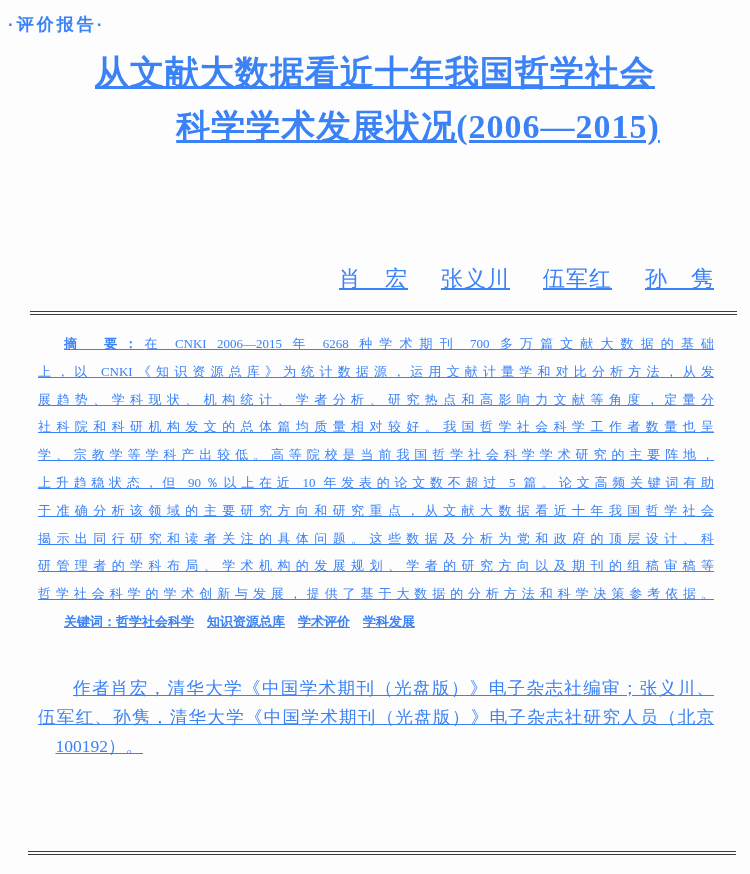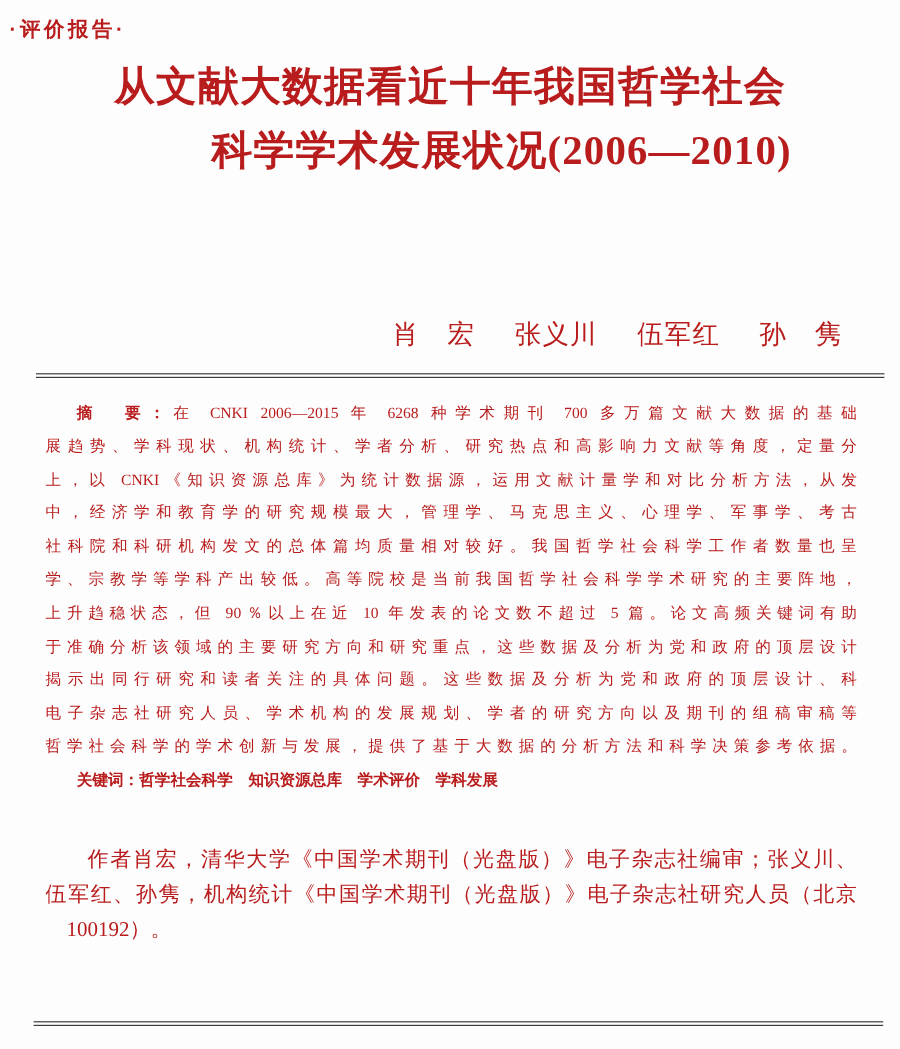--- a/index.html
+++ b/index.html
@@ -1,23 +1,24 @@
 <!DOCTYPE html>
 <html><head>
 <meta charset="utf-8">
 <style>
   html, body { margin: 0; padding: 0; }
   body { width: 750px; height: 874px; overflow: hidden; }
   .page {
     position: relative;
     width: 750px; height: 874px;
     background: #fdfdfd;
-    color: #b91c1c;
+    color: #3b82f6;
     font-family: "Liberation Serif", serif;
     overflow: hidden;
+    text-decoration: underline;
   }
   .category {
     position: absolute; top: 13px; left: 8px;
     font-family: "Liberation Sans", sans-serif;
     font-weight: bold; font-size: 17px; letter-spacing: 3px;
   }
   .title {
     padding-top: 46px;
     text-align: center;
     font-weight: bold;
@@ -25,21 +26,21 @@
     line-height: 54px;
     letter-spacing: 1px;
     white-space: nowrap;
   }
   .title .line2 { margin-left: 86px; }
   .authors {
     margin-top: 110px;
     display: flex;
     justify-content: flex-end;
     gap: 33px;
-    padding-right: 48px;
+    padding-right: 36px;
     font-family: "Liberation Sans", sans-serif;
     font-size: 22px;
     line-height: 30px;
     letter-spacing: 1px;
   }
   .double-rule {
     height: 2px;
     border-top: 1.5px solid #3d3d3d;
     border-bottom: 1.5px solid #3d3d3d;
   }
@@ -77,50 +78,49 @@
 </style>
 </head>
 <body>
 
 <div class="page">
 
   <div class="category">·评价报告·</div>
 
   <div class="title">
     <div class="line1">从文献大数据看近十年我国哲学社会</div>
-    <div class="line2">科学学术发展状况(2006—2010)</div>
+    <div class="line2">科学学术发展状况(2006—2015)</div>
   </div>
 
   <div class="authors">
     <span>肖　宏</span>
     <span>张义川</span>
     <span>伍军红</span>
     <span>孙　隽</span>
   </div>
 
   <div class="double-rule rule-top"></div>
 
   <div class="abstract">
     <div class="abs-line first"><span class="abs-label">摘　要：</span><span>在 CNKI 2006—2015 年 6268 种学术期刊 700 多万篇文献大数据的基础</span></div>
+    <div class="abs-line">上，以 CNKI《知识资源总库》为统计数据源，运用文献计量学和对比分析方法，从发</div>
     <div class="abs-line">展趋势、学科现状、机构统计、学者分析、研究热点和高影响力文献等角度，定量分</div>
-    <div class="abs-line">上，以 CNKI《知识资源总库》为统计数据源，运用文献计量学和对比分析方法，从发</div>
-    <div class="abs-line">中，经济学和教育学的研究规模最大，管理学、马克思主义、心理学、军事学、考古</div>
     <div class="abs-line">社科院和科研机构发文的总体篇均质量相对较好。我国哲学社会科学工作者数量也呈</div>
     <div class="abs-line">学、宗教学等学科产出较低。高等院校是当前我国哲学社会科学学术研究的主要阵地，</div>
     <div class="abs-line">上升趋稳状态，但 90％以上在近 10 年发表的论文数不超过 5 篇。论文高频关键词有助</div>
-    <div class="abs-line">于准确分析该领域的主要研究方向和研究重点，这些数据及分析为党和政府的顶层设计</div>
+    <div class="abs-line">于准确分析该领域的主要研究方向和研究重点，从文献大数据看近十年我国哲学社会</div>
     <div class="abs-line">揭示出同行研究和读者关注的具体问题。这些数据及分析为党和政府的顶层设计、科</div>
-    <div class="abs-line">电子杂志社研究人员、学术机构的发展规划、学者的研究方向以及期刊的组稿审稿等</div>
+    <div class="abs-line">研管理者的学科布局、学术机构的发展规划、学者的研究方向以及期刊的组稿审稿等</div>
     <div class="abs-line">哲学社会科学的学术创新与发展，提供了基于大数据的分析方法和科学决策参考依据。</div>
     <div class="kw-line">
       <span>关键词：</span><span class="kw-item">哲学社会科学</span><span class="kw-item">知识资源总库</span><span class="kw-item">学术评价</span><span class="kw-item">学科发展</span>
     </div>
   </div>
 
   <div class="bio">
     <div class="bio-line1">作者肖宏，清华大学《中国学术期刊（光盘版）》电子杂志社编审；张义川、</div>
-    <div class="bio-line2">伍军红、孙隽，机构统计《中国学术期刊（光盘版）》电子杂志社研究人员（北京</div>
+    <div class="bio-line2">伍军红、孙隽，清华大学《中国学术期刊（光盘版）》电子杂志社研究人员（北京</div>
     <div class="bio-line3">100192）。</div>
   </div>
 
   <div class="double-rule rule-bottom"></div>
 
 </div>
 
 </body></html>

